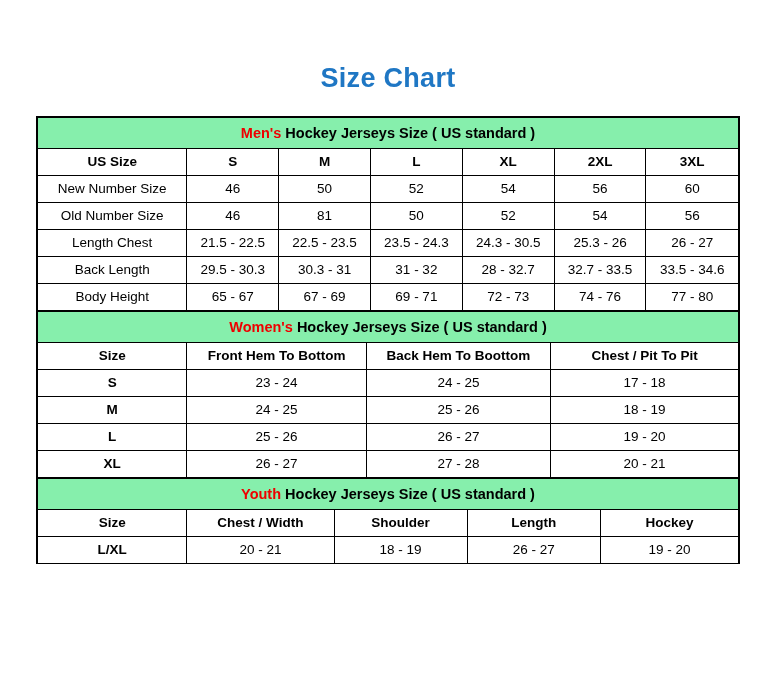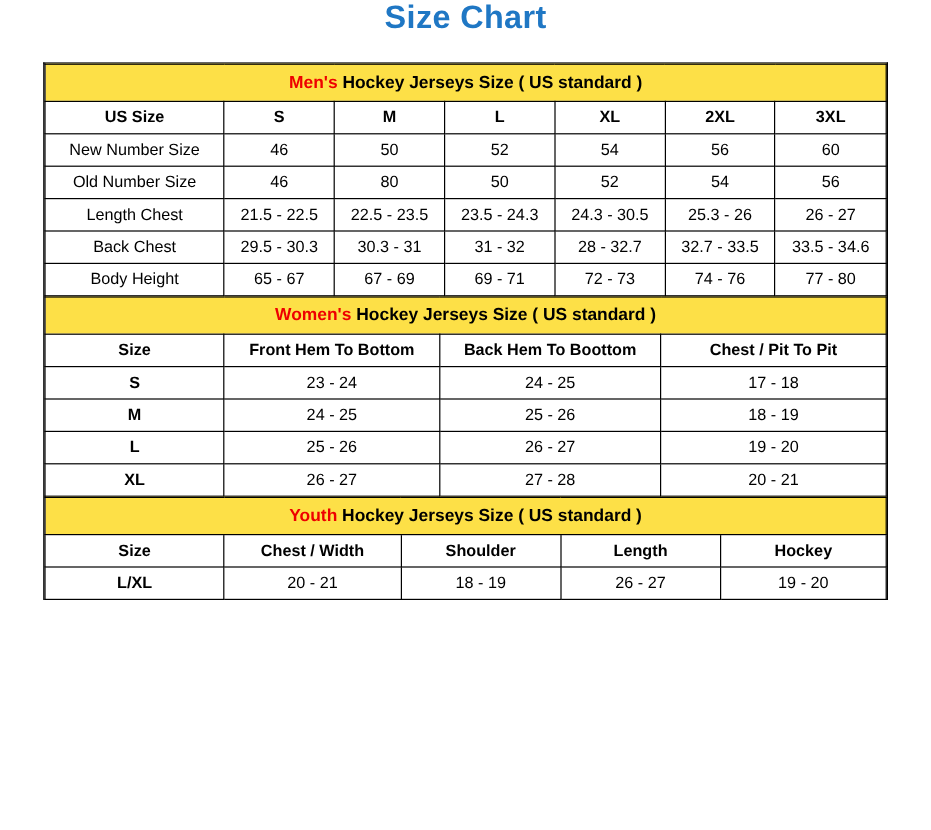--- a/index.html
+++ b/index.html
@@ -19,20 +19,21 @@
     width: 776px;
     height: 692px;
     box-sizing: border-box;
   }
   .chart-title {
     text-align: center;
     color: #1f77c4;
     font-size: 27px;
     font-weight: bold;
     letter-spacing: 0.3px;
+    padding-top: 64px;
     padding-bottom: 0;
     line-height: 1.1;
   }
   .tables-wrap {
     margin: 22px 36px 0 36px;
     border: 1px solid #000;
     border-bottom: none;
   }
   table {
     border-collapse: collapse;
@@ -43,21 +44,21 @@
     border: 1px solid #000000;
     text-align: center;
     vertical-align: middle;
     font-size: 13.5px;
     height: 27px;
     padding: 1px 2px;
     font-weight: normal;
     box-sizing: border-box;
   }
   tr.section-head td {
-    background: #fde047;
+    background: #86efac;
     font-size: 14.5px;
     height: 31px;
     font-weight: bold;
   }
   .accent-red {
     color: #ee0000;
   }
   tr.col-head td {
     font-weight: bold;
     margin-top: 44px;
@@ -124,37 +125,37 @@
           <td>46</td>
           <td>50</td>
           <td>52</td>
           <td>54</td>
           <td>56</td>
           <td>60</td>
         </tr>
         <tr>
           <td class="rowlabel">Old Number Size</td>
           <td>46</td>
-          <td>80</td>
+          <td>81</td>
           <td>50</td>
           <td>52</td>
           <td>54</td>
           <td>56</td>
         </tr>
         <tr>
           <td class="rowlabel">Length Chest</td>
           <td>21.5 - 22.5</td>
           <td>22.5 - 23.5</td>
           <td>23.5 - 24.3</td>
           <td>24.3 - 30.5</td>
           <td>25.3 - 26</td>
           <td>26 - 27</td>
         </tr>
         <tr>
-          <td class="rowlabel">Back Chest</td>
+          <td class="rowlabel">Back Length</td>
           <td>29.5 - 30.3</td>
           <td>30.3 - 31</td>
           <td>31 - 32</td>
           <td>28 - 32.7</td>
           <td>32.7 - 33.5</td>
           <td>33.5 - 34.6</td>
         </tr>
         <tr>
           <td class="rowlabel">Body Height</td>
           <td>65 - 67</td>

